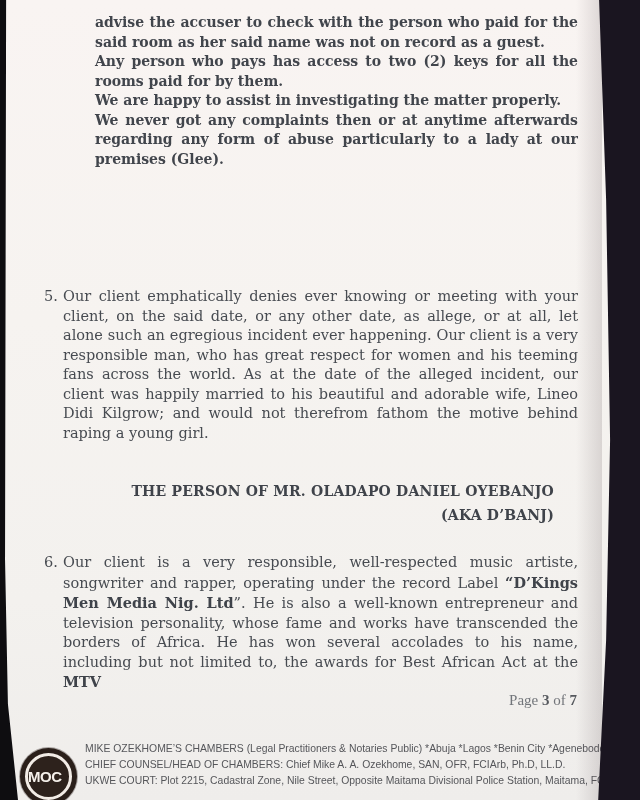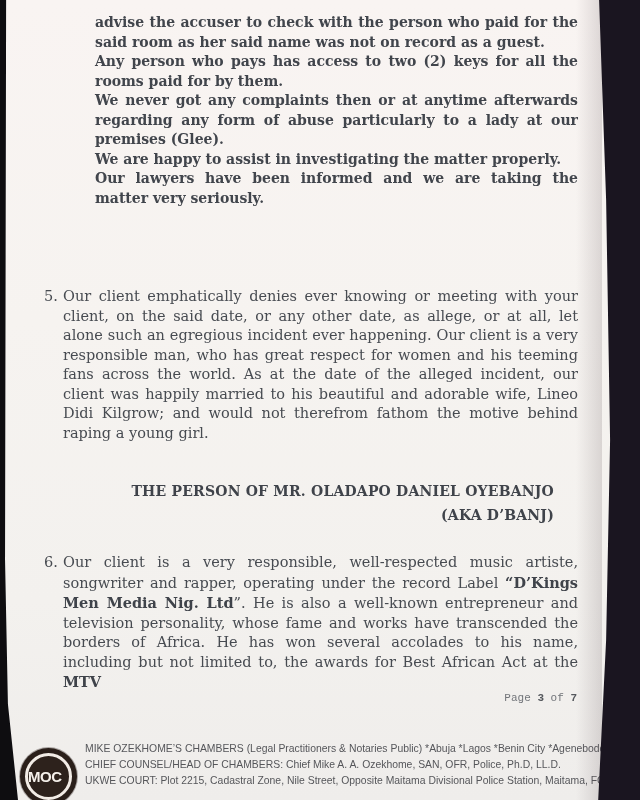--- a/index.html
+++ b/index.html
@@ -49,22 +49,22 @@
 
   .heading {
     position:absolute; left:86px; top:479px; width:468px;
     margin:0; text-align:right;
     color:#3f434a; font-size:14px; line-height:24px; font-weight:bold;
     letter-spacing:0.2px;
   }
 
   .page-number {
     position:absolute; top:692px; right:63px;
-    font-family:Liberation Mono, monospace;
-    font-size:11px; color:#72757a;
+    font-family:Liberation Serif, serif;
+    font-size:15px; color:#72757a;
   }
   .page-number .strong { font-weight:bold; color:#56595e; }
 
   .letterhead {
     position:absolute; left:0; top:735px; width:600px; height:65px;
   }
   .logo {
     position:absolute; left:20px; top:13px; width:57px; height:57px;
     border-radius:50%; background:#2a1f1a;
     box-shadow:0 0 0 1px rgba(40,30,25,0.35);
@@ -87,23 +87,22 @@
   .lh-lines .bold-line { font-weight:bold; color:#3b3c3f; font-size:11px; }
 </style>
 </head>
 <body>
 
 <div class="page">
 
   <section class="quote">
     <p>advise the accuser to check with the person who paid for the said room as her said name was not on record as a guest.</p>
     <p>Any person who pays has access to two (2) keys for all the rooms paid for by them.</p>
+    <p>We are happy to assist in investigating the matter properly.</p>
     <p>We never got any complaints then or at anytime afterwards regarding any form of abuse particularly to a lady at our premises (Glee).</p>
-    <p>We are happy to assist in investigating the matter properly.</p>
-    <p>Our lawyers have been informed and we are taking the matter very seriously.</p>
   </section>
 
   <section class="para p5">
     <span class="num">5.</span><span>Our client emphatically denies ever knowing or meeting with your client, on the said date, or any other date, as allege, or at all, let alone such an egregious incident ever happening. Our client is a very responsible man, who has great respect for women and his teeming fans across the world. As at the date of the alleged incident, our client was happily married to his beautiful and adorable wife, Lineo Didi Kilgrow; and would not therefrom fathom the motive behind raping a young girl.</span>
   </section>
 
   <h2 class="heading">THE PERSON OF MR. OLADAPO DANIEL OYEBANJO (AKA D’BANJ)</h2>
 
   <section class="para p6">
     <span class="num">6.</span><span>Our client is a very responsible, well-respected music artiste, songwriter and rapper, operating under the record Label </span><span class="b">“D’Kings Men Media Nig. Ltd</span><span>”. He is also a well-known entrepreneur and television personality, whose fame and works have transcended the borders of Africa. He has won several accolades to his name, including but not limited to, the awards for Best African Act at the </span><span class="b">MTV</span>
@@ -112,21 +111,21 @@
   <div class="page-number"><span>Page </span><span class="strong">3</span><span> of </span><span class="strong">7</span></div>
 
   <footer class="letterhead">
     <div class="logo">
       <div class="logo-inner">
         <span class="logo-text">MOC</span>
       </div>
     </div>
     <div class="lh-lines">
       <div>MIKE OZEKHOME’S CHAMBERS (Legal Practitioners &amp; Notaries Public) *Abuja *Lagos *Benin City *Agenebode.</div>
-      <div>CHIEF COUNSEL/HEAD OF CHAMBERS: Chief Mike A. A. Ozekhome, SAN, OFR, Police, Ph.D, LL.D.</div>
+      <div>CHIEF COUNSEL/HEAD OF CHAMBERS: Chief Mike A. A. Ozekhome, SAN, OFR, FCIArb, Ph.D, LL.D.</div>
       <div>UKWE COURT: Plot 2215, Cadastral Zone, Nile Street, Opposite Maitama Divisional Police Station, Maitama, FCT, Abuja.</div>
     </div>
   </footer>
 
   <div class="edge-shadow-right"></div>
   <div class="scan-edge-left"></div>
   <div class="scan-edge-right"></div>
 
 </div>
 

